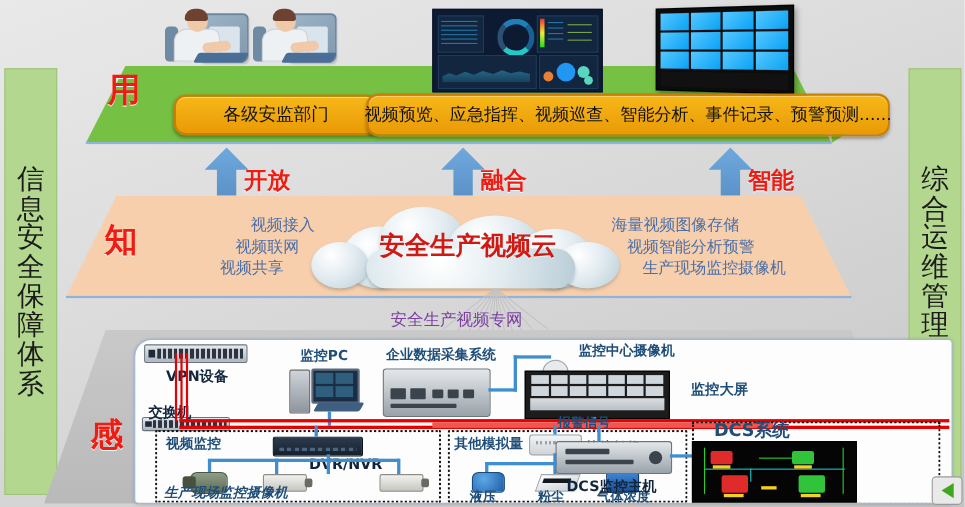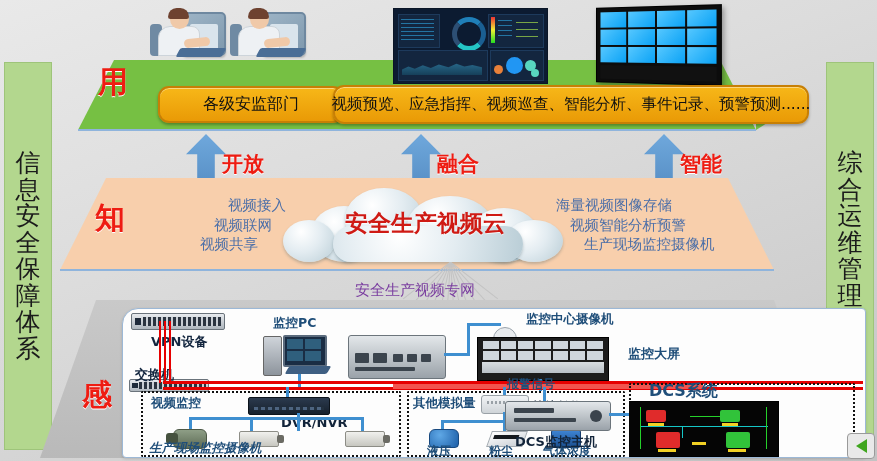--- a/index.html
+++ b/index.html
@@ -420,20 +420,21 @@
     <div class="pc-tower" style="left:140px;top:27px;width:17px;height:38px;"></div>
     <div class="pc-mon" style="left:160px;top:26px;width:40px;height:28px;">
       <div class="q" style="left:2px;top:2px;width:16px;height:10px;"></div>
       <div class="q" style="left:20px;top:2px;width:16px;height:10px;"></div>
       <div class="q" style="left:2px;top:14px;width:16px;height:10px;"></div>
       <div class="q" style="left:20px;top:14px;width:16px;height:10px;"></div>
     </div>
     <div class="pc-kb" style="left:164px;top:57px;width:42px;height:8px;"></div>
     <div class="bluewire" style="left:175px;top:65px;width:3px;height:13px;"></div>
 
+    <div class="lbl blue" style="left:228px;top:5px;font-size:12.5px;">企业数据采集系统</div>
     <div class="server" style="left:225px;top:26px;width:96px;height:42px;">
       <div class="slot" style="left:6px;top:17px;width:14px;height:10px;"></div>
       <div class="slot" style="left:24px;top:17px;width:14px;height:10px;"></div>
       <div class="slot" style="left:44px;top:18px;width:10px;height:8px;"></div>
       <div class="slot" style="left:58px;top:18px;width:10px;height:8px;"></div>
       <div class="slot" style="left:72px;top:18px;width:10px;height:8px;"></div>
       <div class="slot" style="left:6px;top:31px;width:60px;height:4px;"></div>
     </div>
     <div class="bluewire" style="left:321px;top:44px;width:26px;height:3px;"></div>
     <div class="bluewire" style="left:344px;top:14px;width:3px;height:33px;"></div>

